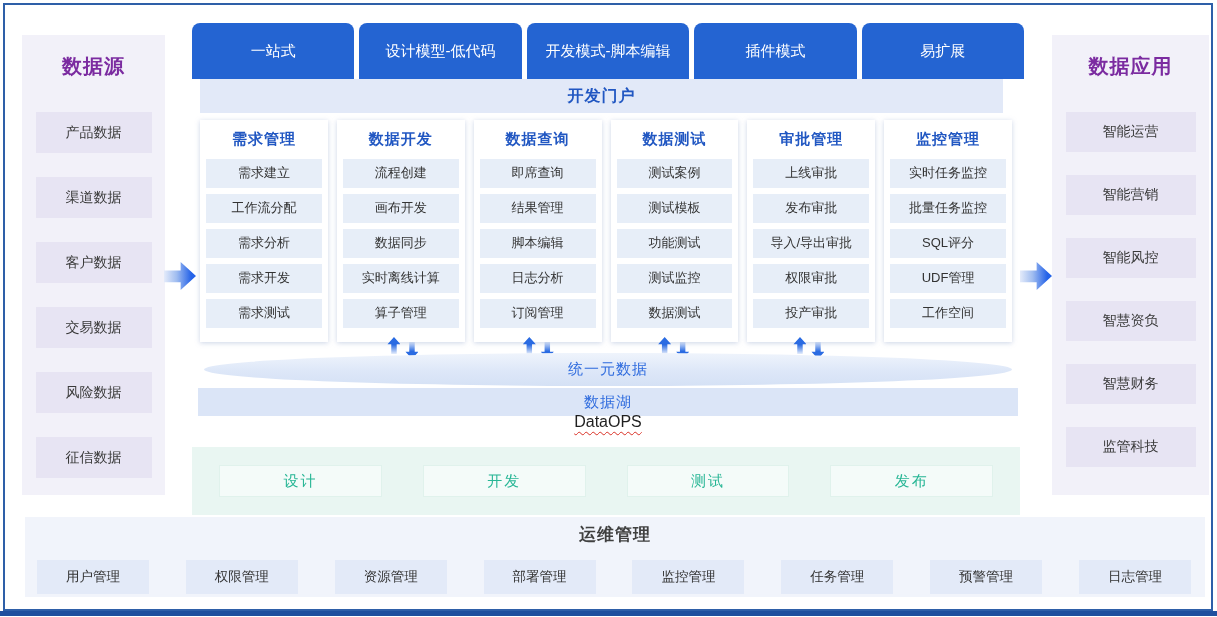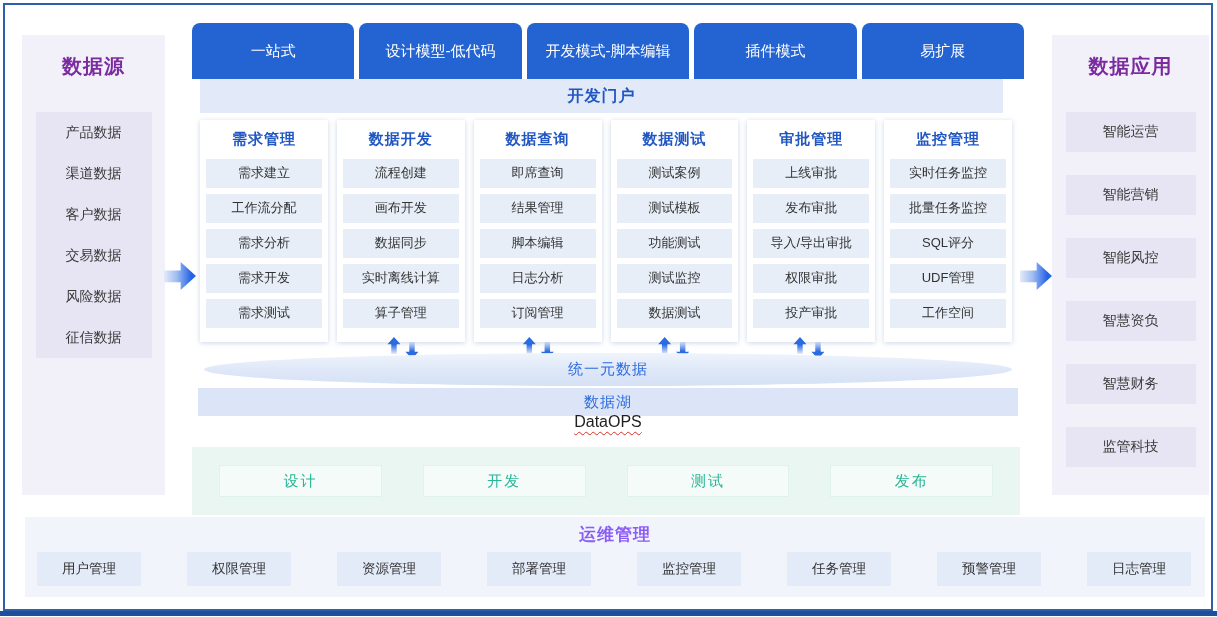--- a/index.html
+++ b/index.html
@@ -7,21 +7,21 @@
   body{font-family:"Liberation Sans","DejaVu Sans",sans-serif;}
   .canvas{position:relative;width:1217px;height:617px;background:#ffffff;overflow:hidden;}
   .frame{position:absolute;left:3px;top:3px;right:4px;bottom:6px;border:2px solid #2E5FA8;pointer-events:none;}
   .bottom-rule{position:absolute;left:0;right:0;bottom:1px;height:5px;background:#1E4F9E;}
 
   
   .panel{position:absolute;top:35px;height:460px;background:#F2F1F9;display:flex;flex-direction:column;align-items:center;}
   .panel.left{left:22px;width:143px;}
   .panel.right{left:1052px;width:157px;}
   .panel h2{margin:18px 0 0 0;font-size:20px;font-weight:800;color:#7B2BA0;letter-spacing:1px;}
-  .panel-items{margin-top:32px;display:flex;flex-direction:column;}
+  .panel-items{margin-top:32px;display:flex;flex-direction:column;gap:24px;}
   .panel.right .panel-items{gap:23px;}
   .pitem{width:116px;height:41px;background:#E7E4F3;color:#3A3A3A;font-size:14px;display:flex;align-items:center;justify-content:center;}
   .panel.right .pitem{width:130px;height:40px;}
 
   
   .flow-arrow{position:absolute;width:32px;height:28px;background:linear-gradient(90deg,#E4EBFA 0%,#9FBCF0 40%,#2563E8 85%);
     clip-path:polygon(0% 30%,52% 30%,52% 0%,100% 50%,52% 100%,52% 72%,0% 72%);}
   .flow-arrow.a-left{left:164px;top:262px;}
   .flow-arrow.a-right{left:1020px;top:262px;}
 
@@ -50,23 +50,23 @@
     color:#2E6BDE;font-size:15px;display:flex;align-items:center;justify-content:center;letter-spacing:1px;}
   .lake{position:absolute;left:6px;right:6px;top:388px;height:28px;background:#DBE5F7;color:#2E6BDE;font-size:15px;display:flex;align-items:center;justify-content:center;letter-spacing:1px;}
   .dataops{position:absolute;left:0;right:0;top:411px;height:22px;color:#1F1F1F;font-size:16px;display:flex;align-items:center;justify-content:center;
     text-decoration-line:underline;text-decoration-style:wavy;text-decoration-color:#D93025;text-decoration-thickness:1px;text-underline-offset:4px;}
 
   .stages{position:absolute;left:0;right:4px;top:447px;height:68px;background:#E9F6F2;display:flex;align-items:center;padding:0 27px;gap:41px;}
   .stage{flex:1;height:32px;background:#F4FBF9;border:1px solid #E0F2EC;color:#27B695;font-size:15px;display:flex;align-items:center;justify-content:center;letter-spacing:2px;}
 
   
   .ops{position:absolute;left:25px;top:517px;width:1180px;height:80px;background:#F1F4FB;}
-  .ops h2{margin:6px 0 0 0;text-align:center;font-size:17px;font-weight:bold;color:#8b5cf6;letter-spacing:1px;}
+  .ops h2{margin:6px 0 0 0;text-align:center;font-size:17px;font-weight:bold;color:#404040;letter-spacing:1px;}
   .ops-items{position:absolute;left:12px;right:14px;top:35px;height:34px;display:flex;justify-content:space-between;}
-  .oitem{width:104px;height:34px;background:#E3EAF8;color:#333333;font-size:13.5px;display:flex;align-items:center;justify-content:center;}
+  .oitem{width:112px;height:34px;background:#E3EAF8;color:#333333;font-size:13.5px;display:flex;align-items:center;justify-content:center;margin-top:8px;}
 </style>
 </head>
 <body>
 
 <div class="canvas">
   <div class="frame"></div>
 
   <aside class="panel left">
     <h2>数据源</h2>
     <div class="panel-items">

